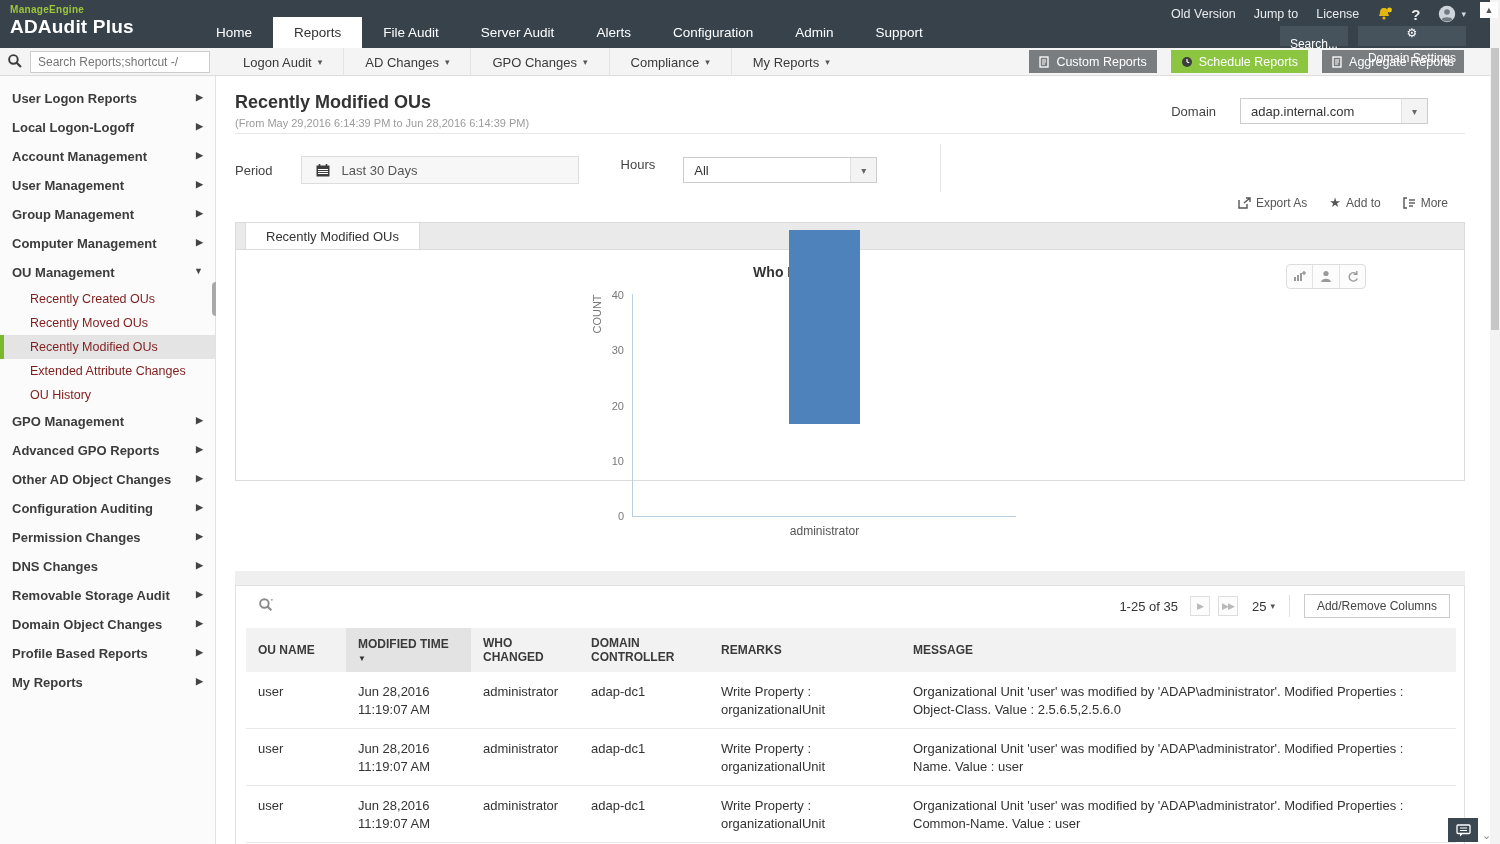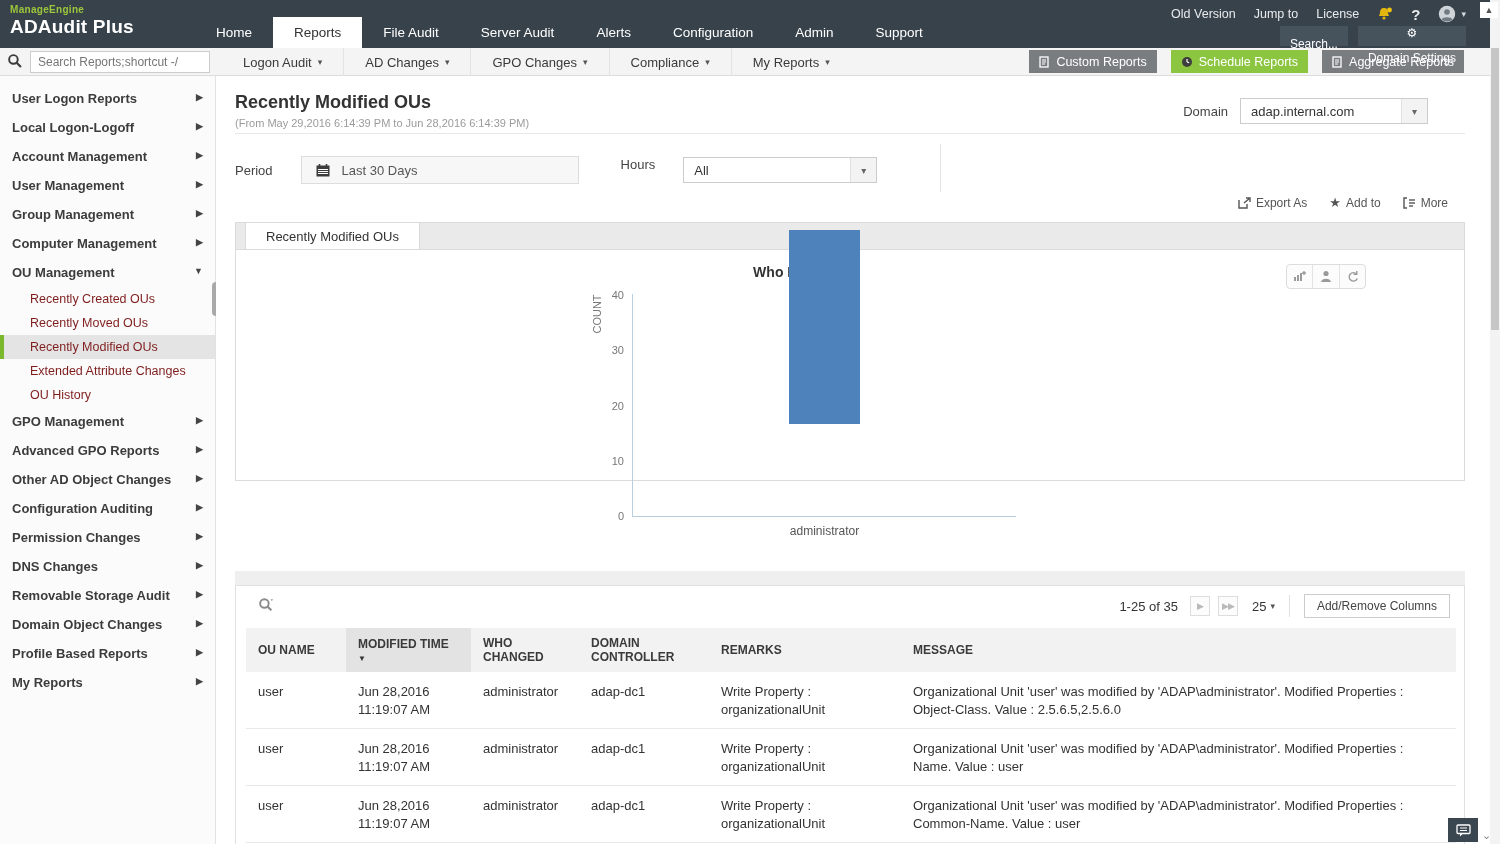--- a/index.html
+++ b/index.html
@@ -43,21 +43,21 @@
   .snav-item .arr { position:absolute; right:12px; top:8px; font-size:9px; color:#444; }
   .snav-sub { font-size:12.5px; color:#7f1d1d; padding:5px 12px 5px 26px; cursor:pointer; border-left:4px solid transparent; }
   .snav-sub.active { background:#e4e4e4; border-left:4px solid #7ab82d; }
   .handle { position:absolute; right:-5px; top:206px; width:8px; height:34px; background:#a9a9a9;
             border-radius:4px; }
 
   
   .main { position:absolute; left:216px; top:76px; width:1274px; height:768px; background:#fff; }
   .title { position:absolute; left:19px; top:16px; font-size:18px; font-weight:bold; color:#333; }
   .subtitle { position:absolute; left:19px; top:41px; font-size:11px; color:#9b9b9b; }
-  .domain { position:absolute; right:62px; top:22px; display:flex; align-items:center; gap:12px; }
+  .domain { position:absolute; right:62px; top:22px; display:flex; align-items:center; gap:24px; }
   .domain .lbl { font-size:13px; color:#444; }
   .select { border:1px solid #ccc; background:#fff; height:26px; display:flex; align-items:center; font-size:13px; color:#333; }
   .select .val { padding:0 10px; }
   .select .dd { width:26px; height:100%; border-left:1px solid #e0e0e0; background:#f3f3f3;
                 display:flex; align-items:center; justify-content:center; color:#666; font-size:10px; }
   .hr1 { position:absolute; left:19px; top:57px; width:1230px; border-top:1px solid #e8e8e8; }
 
   .filters { position:absolute; left:19px; top:79px; height:30px; display:flex; align-items:center; }
   .f-lbl { font-size:13px; color:#444; margin-right:28px; }
   .period-field { width:278px; height:28px; border:1px solid #ddd; background:#f7f7f7; display:flex;

